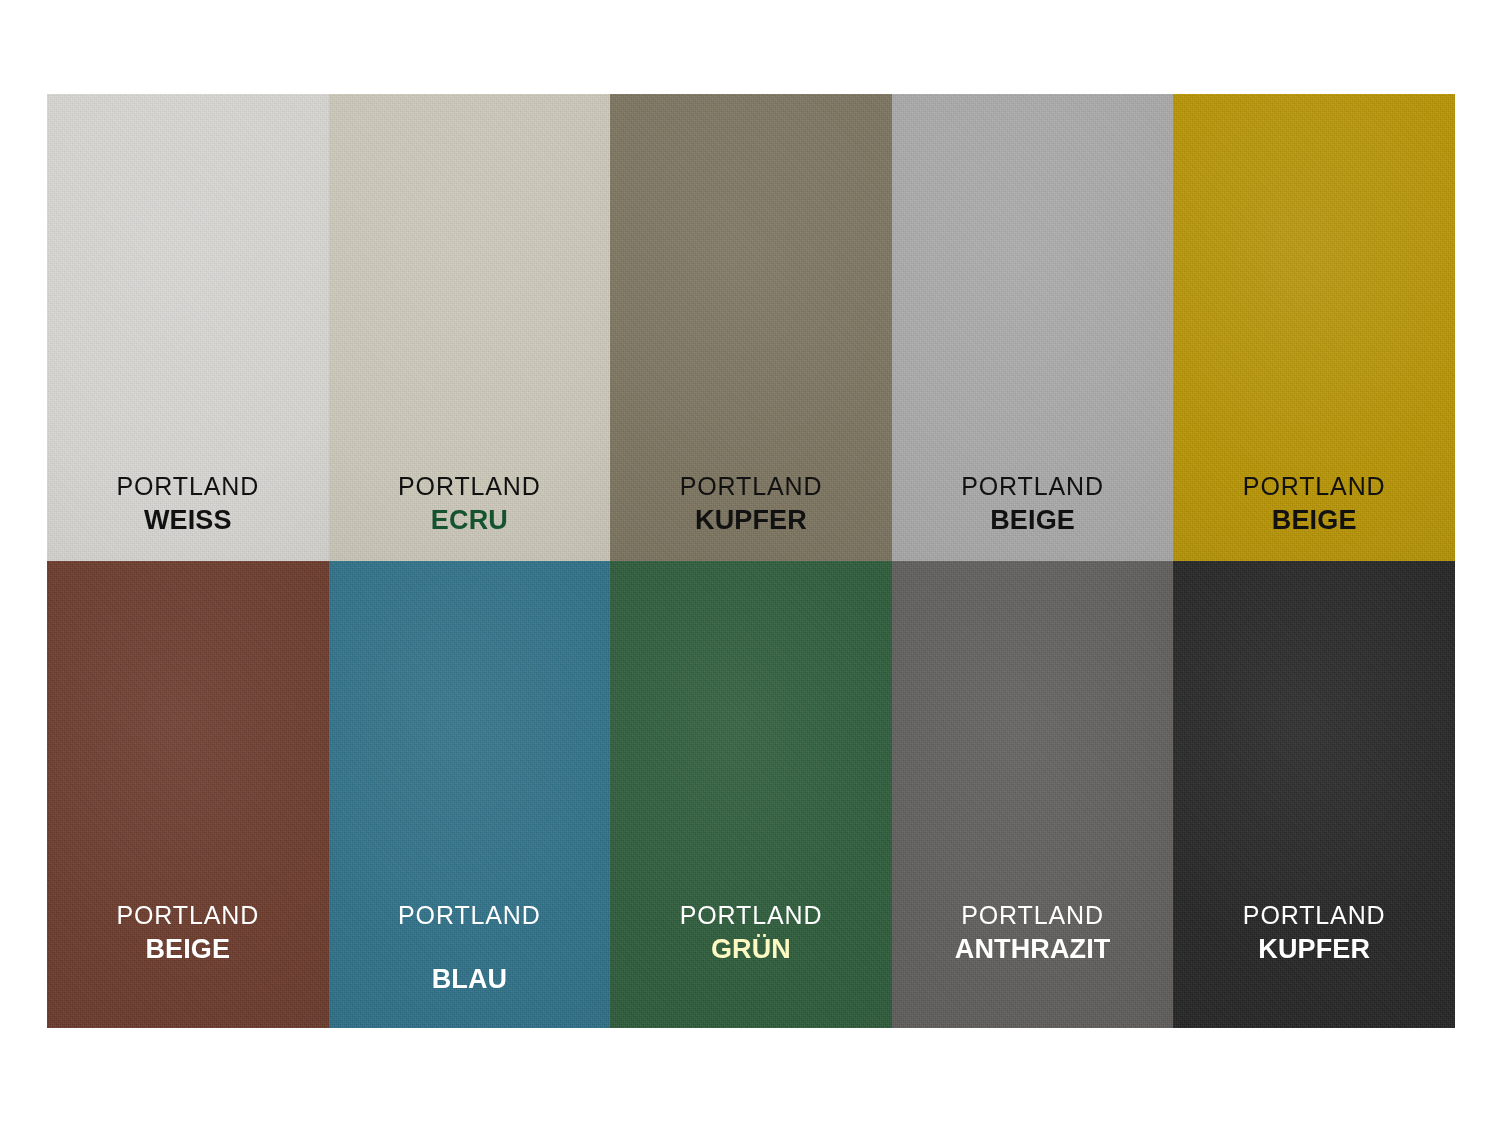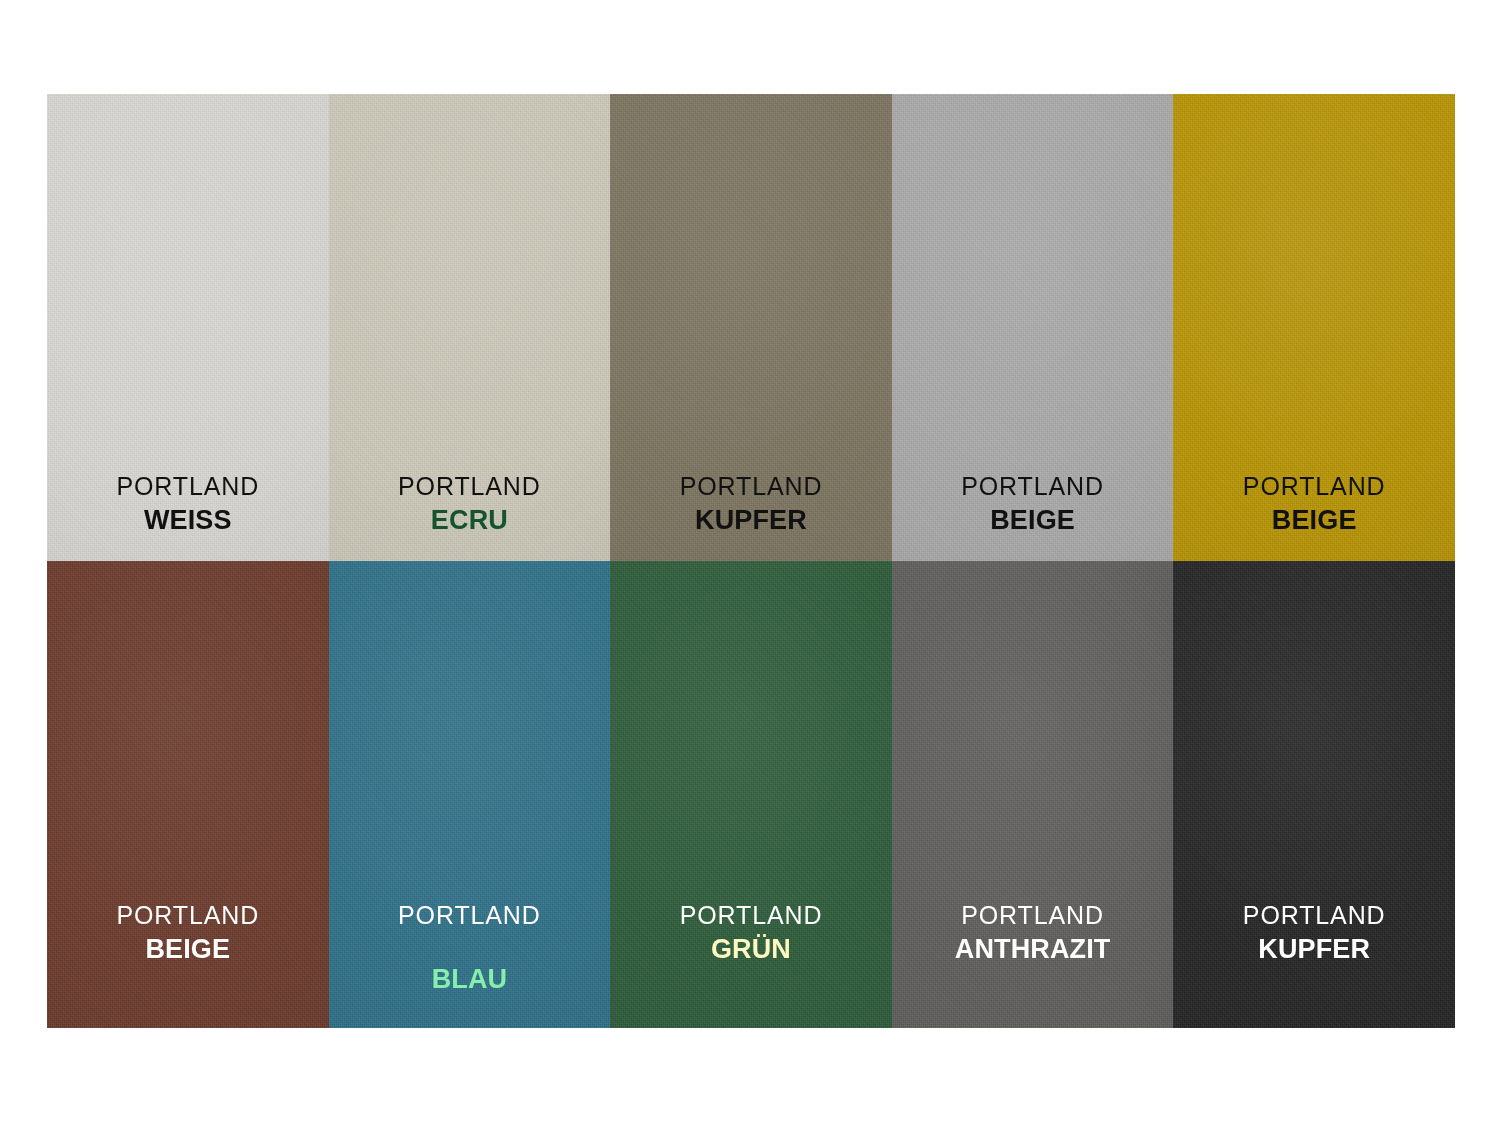--- a/index.html
+++ b/index.html
@@ -158,21 +158,21 @@
       <span class="brand" style="color: rgb(255, 255, 255);">PORTLAND</span>
       <span class="variant" style="color: rgb(255, 255, 255);">BEIGE</span>
     </div>
   </div>
 
   <div class="swatch row-bottom" style="background-color: rgb(47, 113, 137);">
     <div class="texture"></div>
     <div class="sheen"></div>
     <div class="swatch-label">
       <span class="brand" style="color: rgb(255, 255, 255);">PORTLAND</span>
-      <span class="variant" style="color: #86efac; margin-top: 38px;">BLAU</span>
+      <span class="variant" style="color: #ffffff; margin-top: 38px;">BLAU</span>
     </div>
   </div>
 
   <div class="swatch row-bottom" style="background-color: rgb(45, 92, 58);">
     <div class="texture"></div>
     <div class="sheen"></div>
     <div class="swatch-label">
       <span class="brand" style="color: rgb(255, 255, 255);">PORTLAND</span>
       <span class="variant" style="color: #fef9c3;">GRÜN</span>
     </div>

